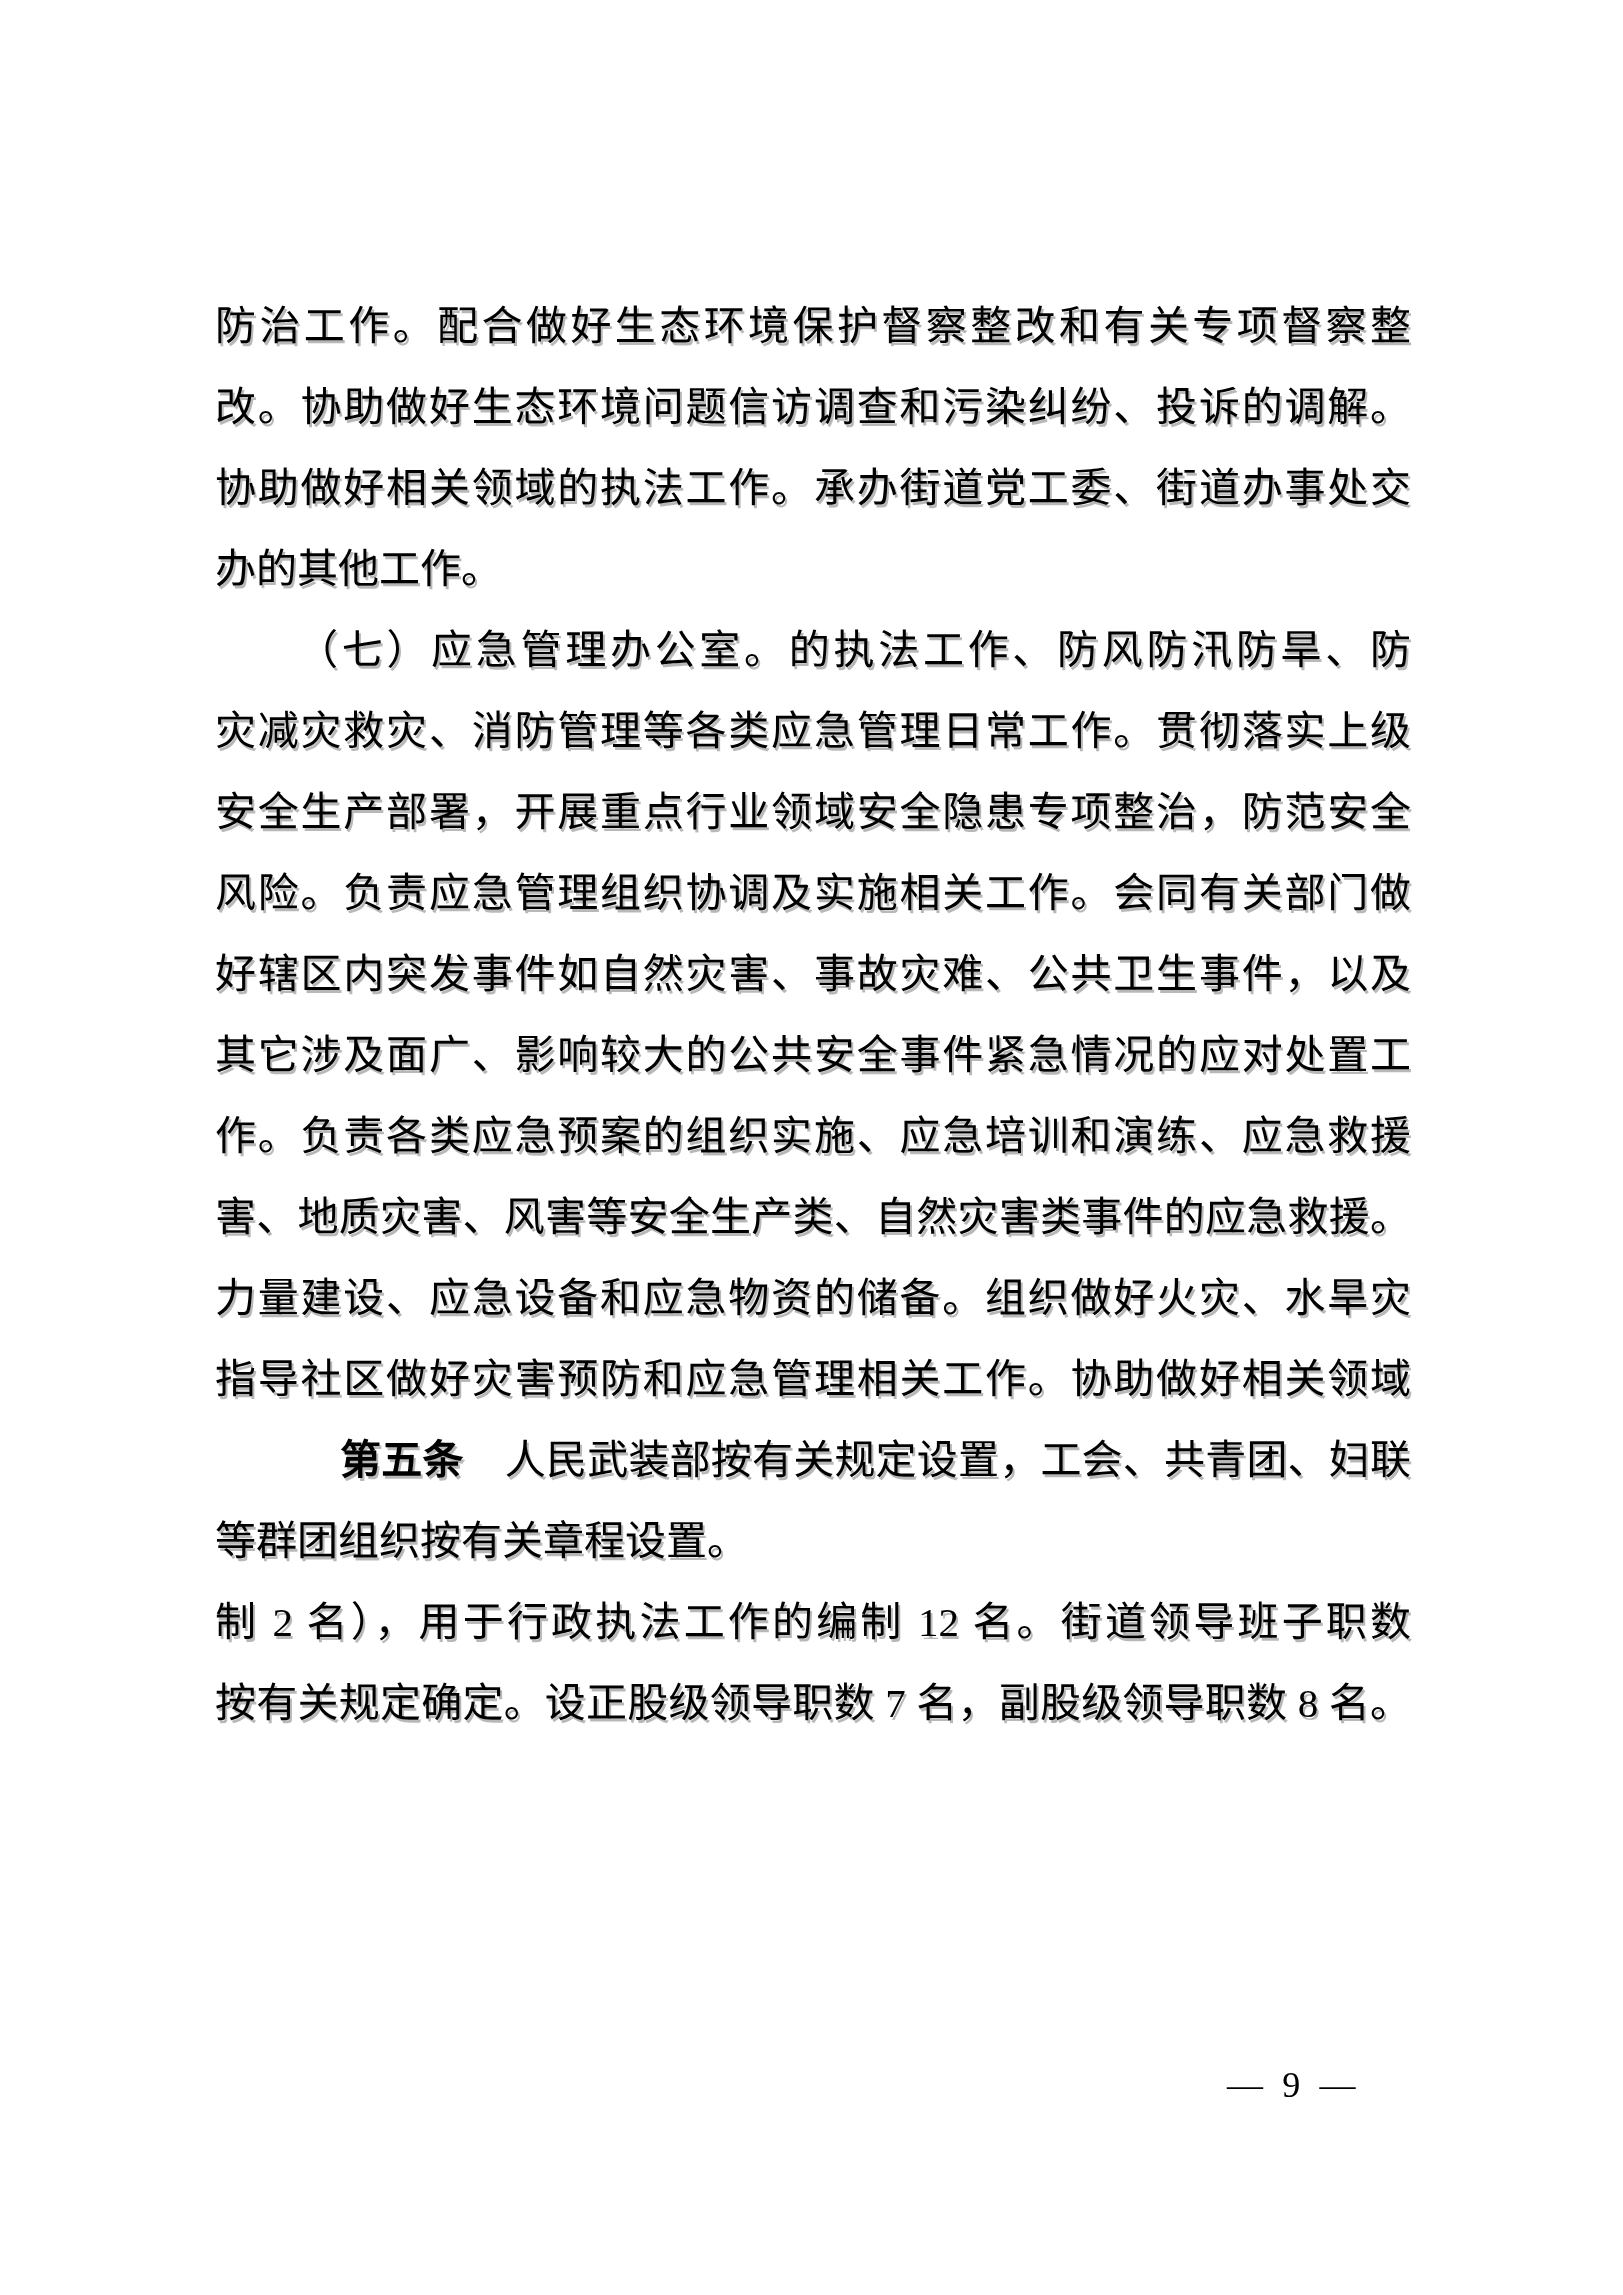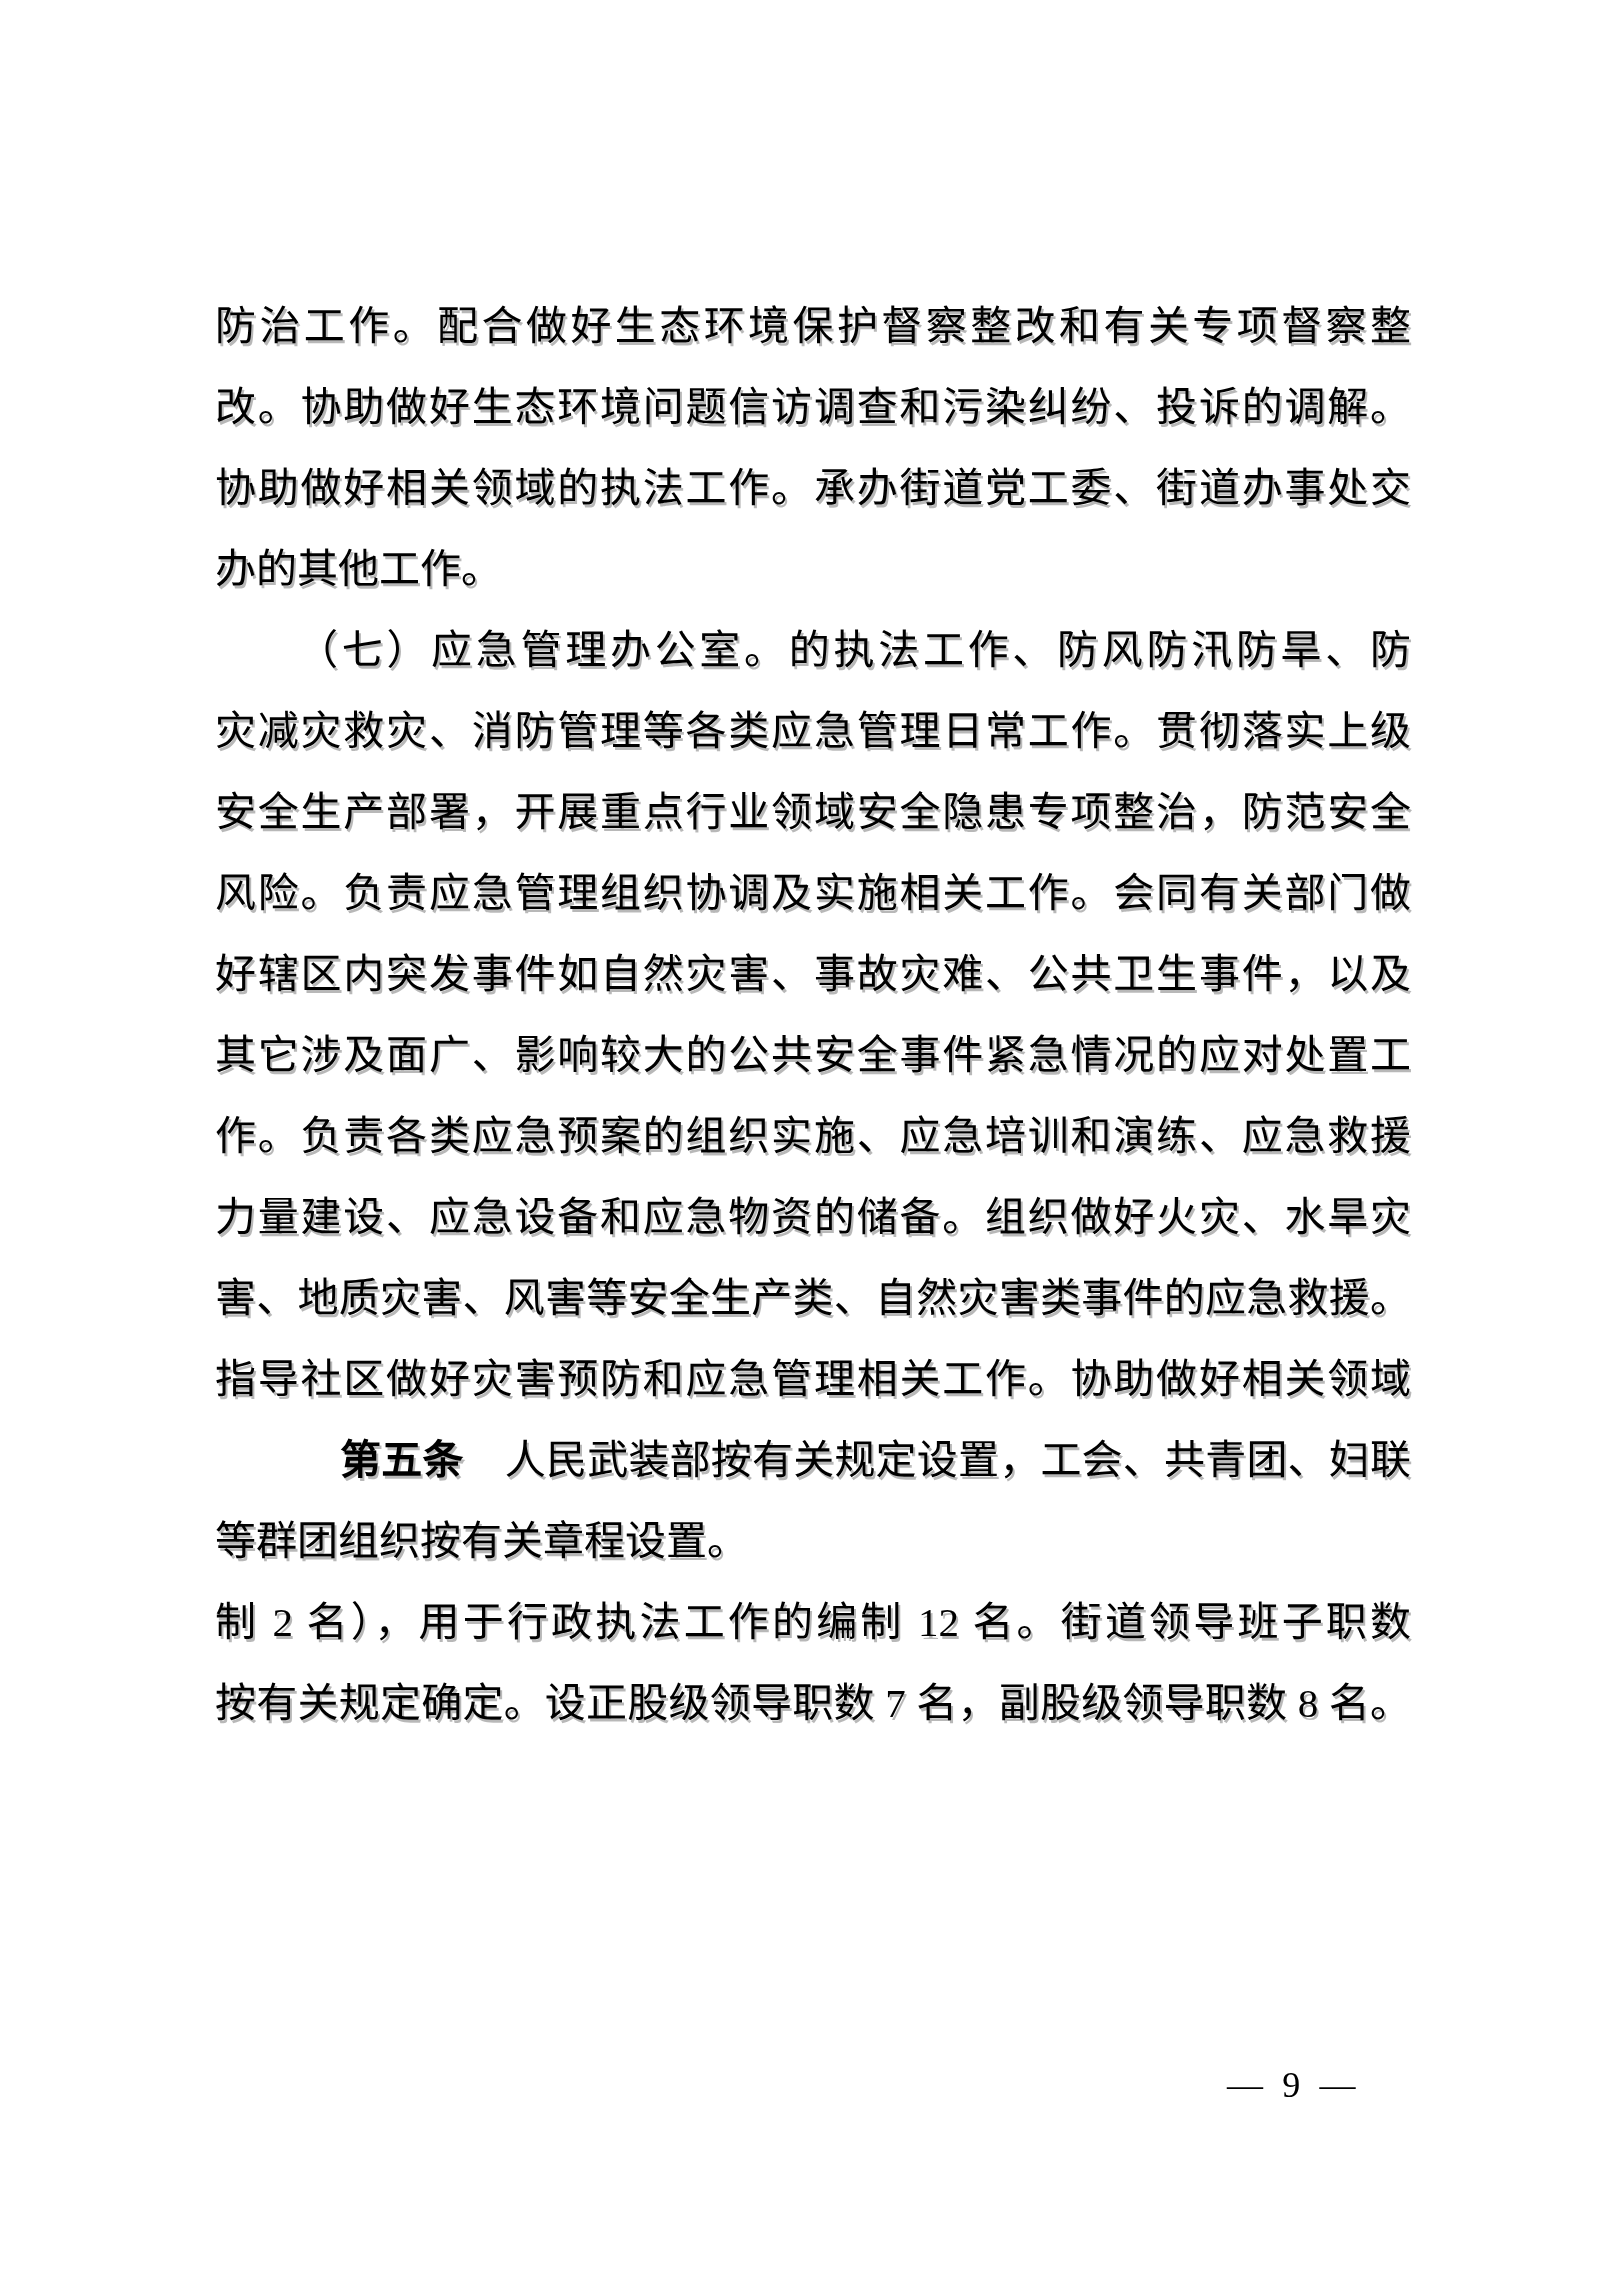--- a/index.html
+++ b/index.html
@@ -73,22 +73,22 @@
       <div class="line"><span class="seg body">改。协助做好生态环境问题信访调查和污染纠纷、投诉的调解。</span></div>
       <div class="line"><span class="seg body">协助做好相关领域的执法工作。承办街道党工委、街道办事处交</span></div>
       <div class="line no-justify"><span class="seg body">办的其他工作。</span></div>
       <div class="line indent"><span class="seg heading-kai">（七）应急管理办公室。</span><span class="seg body">的执法工作、防风防汛防旱、防</span></div>
       <div class="line"><span class="seg body">灾减灾救灾、消防管理等各类应急管理日常工作。贯彻落实上级</span></div>
       <div class="line"><span class="seg body">安全生产部署，开展重点行业领域安全隐患专项整治，防范安全</span></div>
       <div class="line"><span class="seg body">风险。负责应急管理组织协调及实施相关工作。会同有关部门做</span></div>
       <div class="line"><span class="seg body">好辖区内突发事件如自然灾害、事故灾难、公共卫生事件，以及</span></div>
       <div class="line"><span class="seg body">其它涉及面广、影响较大的公共安全事件紧急情况的应对处置工</span></div>
       <div class="line"><span class="seg body">作。负责各类应急预案的组织实施、应急培训和演练、应急救援</span></div>
+      <div class="line"><span class="seg body">害、地质灾害、风害等安全生产类、自然灾害类事件的应急救援。</span></div>
       <div class="line"><span class="seg body">力量建设、应急设备和应急物资的储备。组织做好火灾、水旱灾</span></div>
-      <div class="line"><span class="seg body">害、地质灾害、风害等安全生产类、自然灾害类事件的应急救援。</span></div>
       <div class="line"><span class="seg body">指导社区做好灾害预防和应急管理相关工作。协助做好相关领域</span></div>
       <div class="line indent"><span class="seg heading-hei">第五条</span><span class="seg body">　人民武装部按有关规定设置，工会、共青团、妇联</span></div>
       <div class="line no-justify"><span class="seg body">等群团组织按有关章程设置。</span></div>
       <div class="line"><span class="seg body">制 2 名），用于行政执法工作的编制 12 名。街道领导班子职数</span></div>
       <div class="line"><span class="seg body">按有关规定确定。设正股级领导职数 7 名，副股级领导职数 8 名。</span></div>
     </div>
   <div class="page-number">— 9 —</div>
 </div>
 
 

